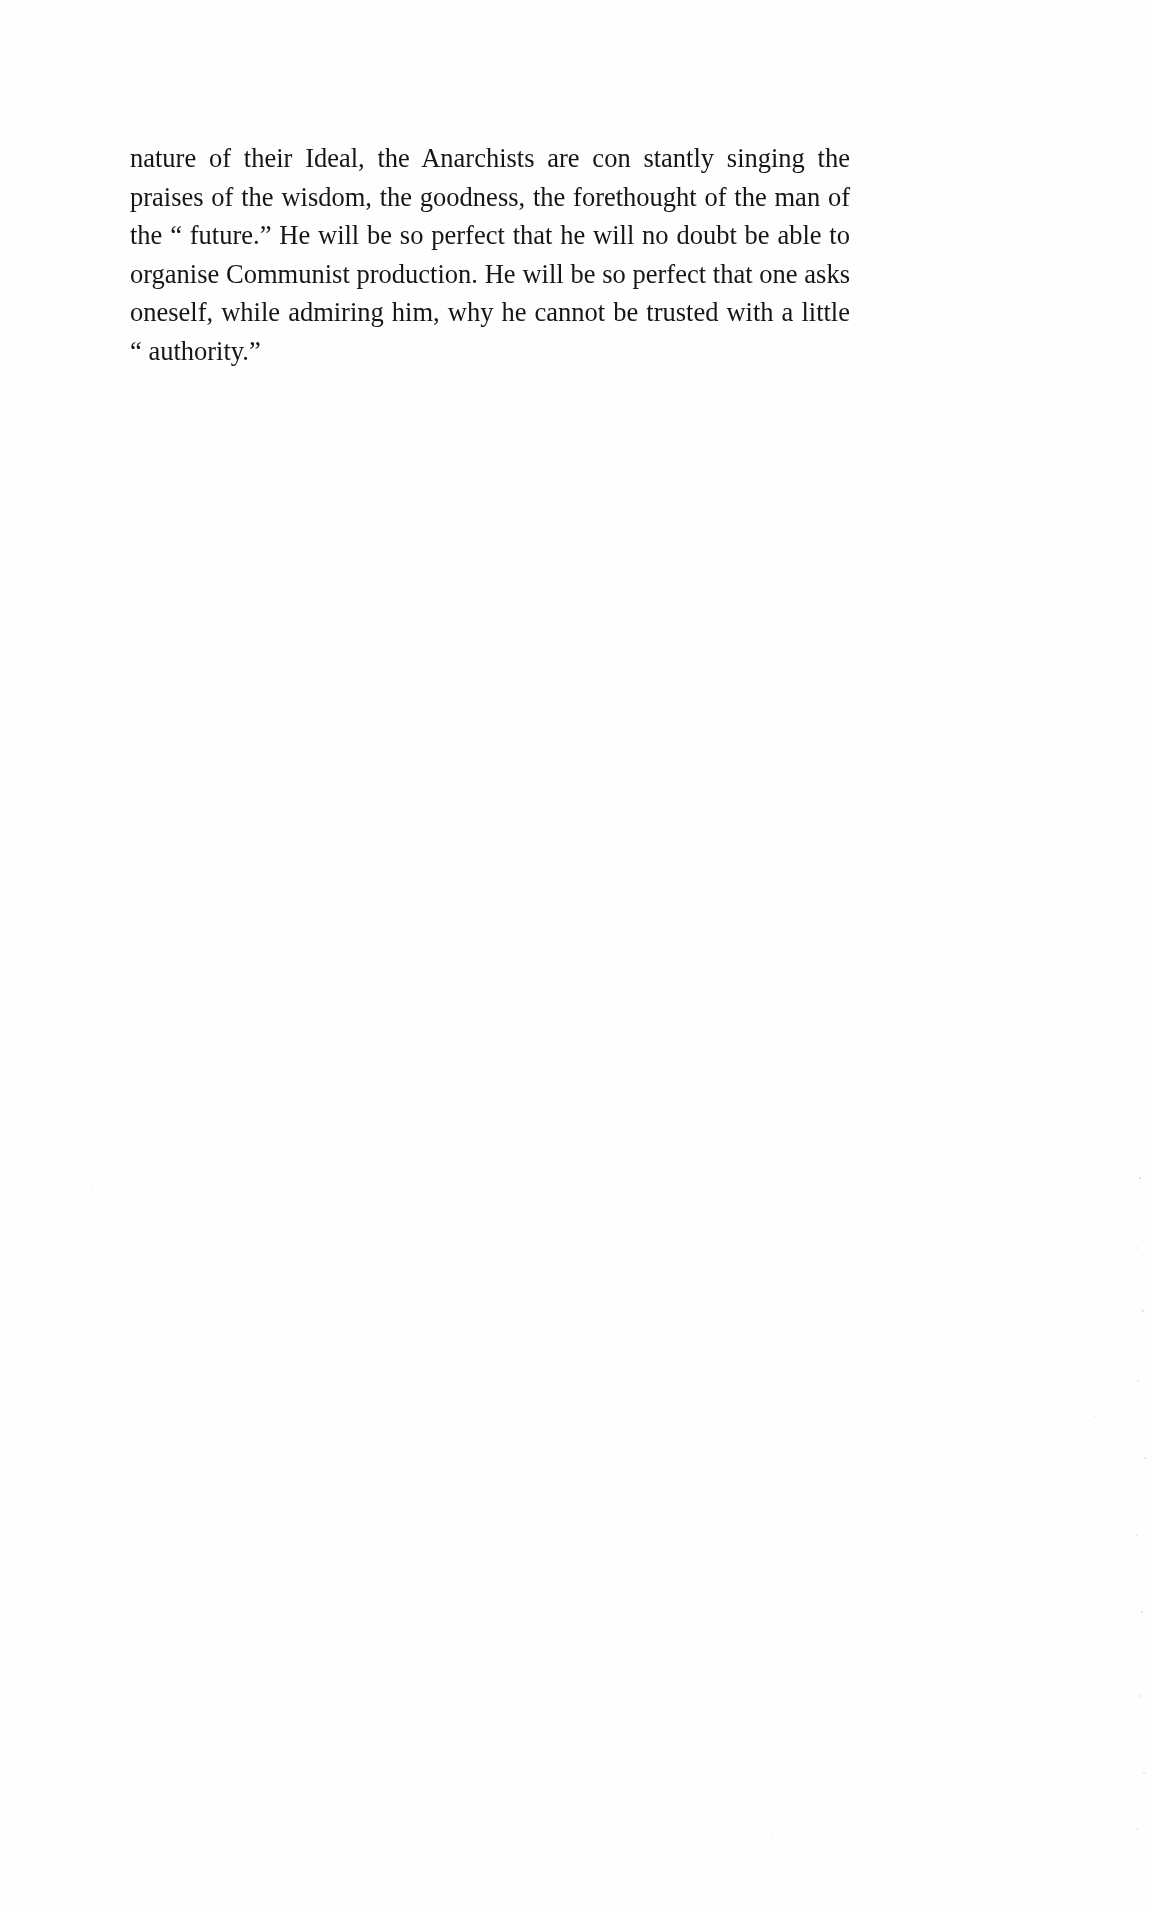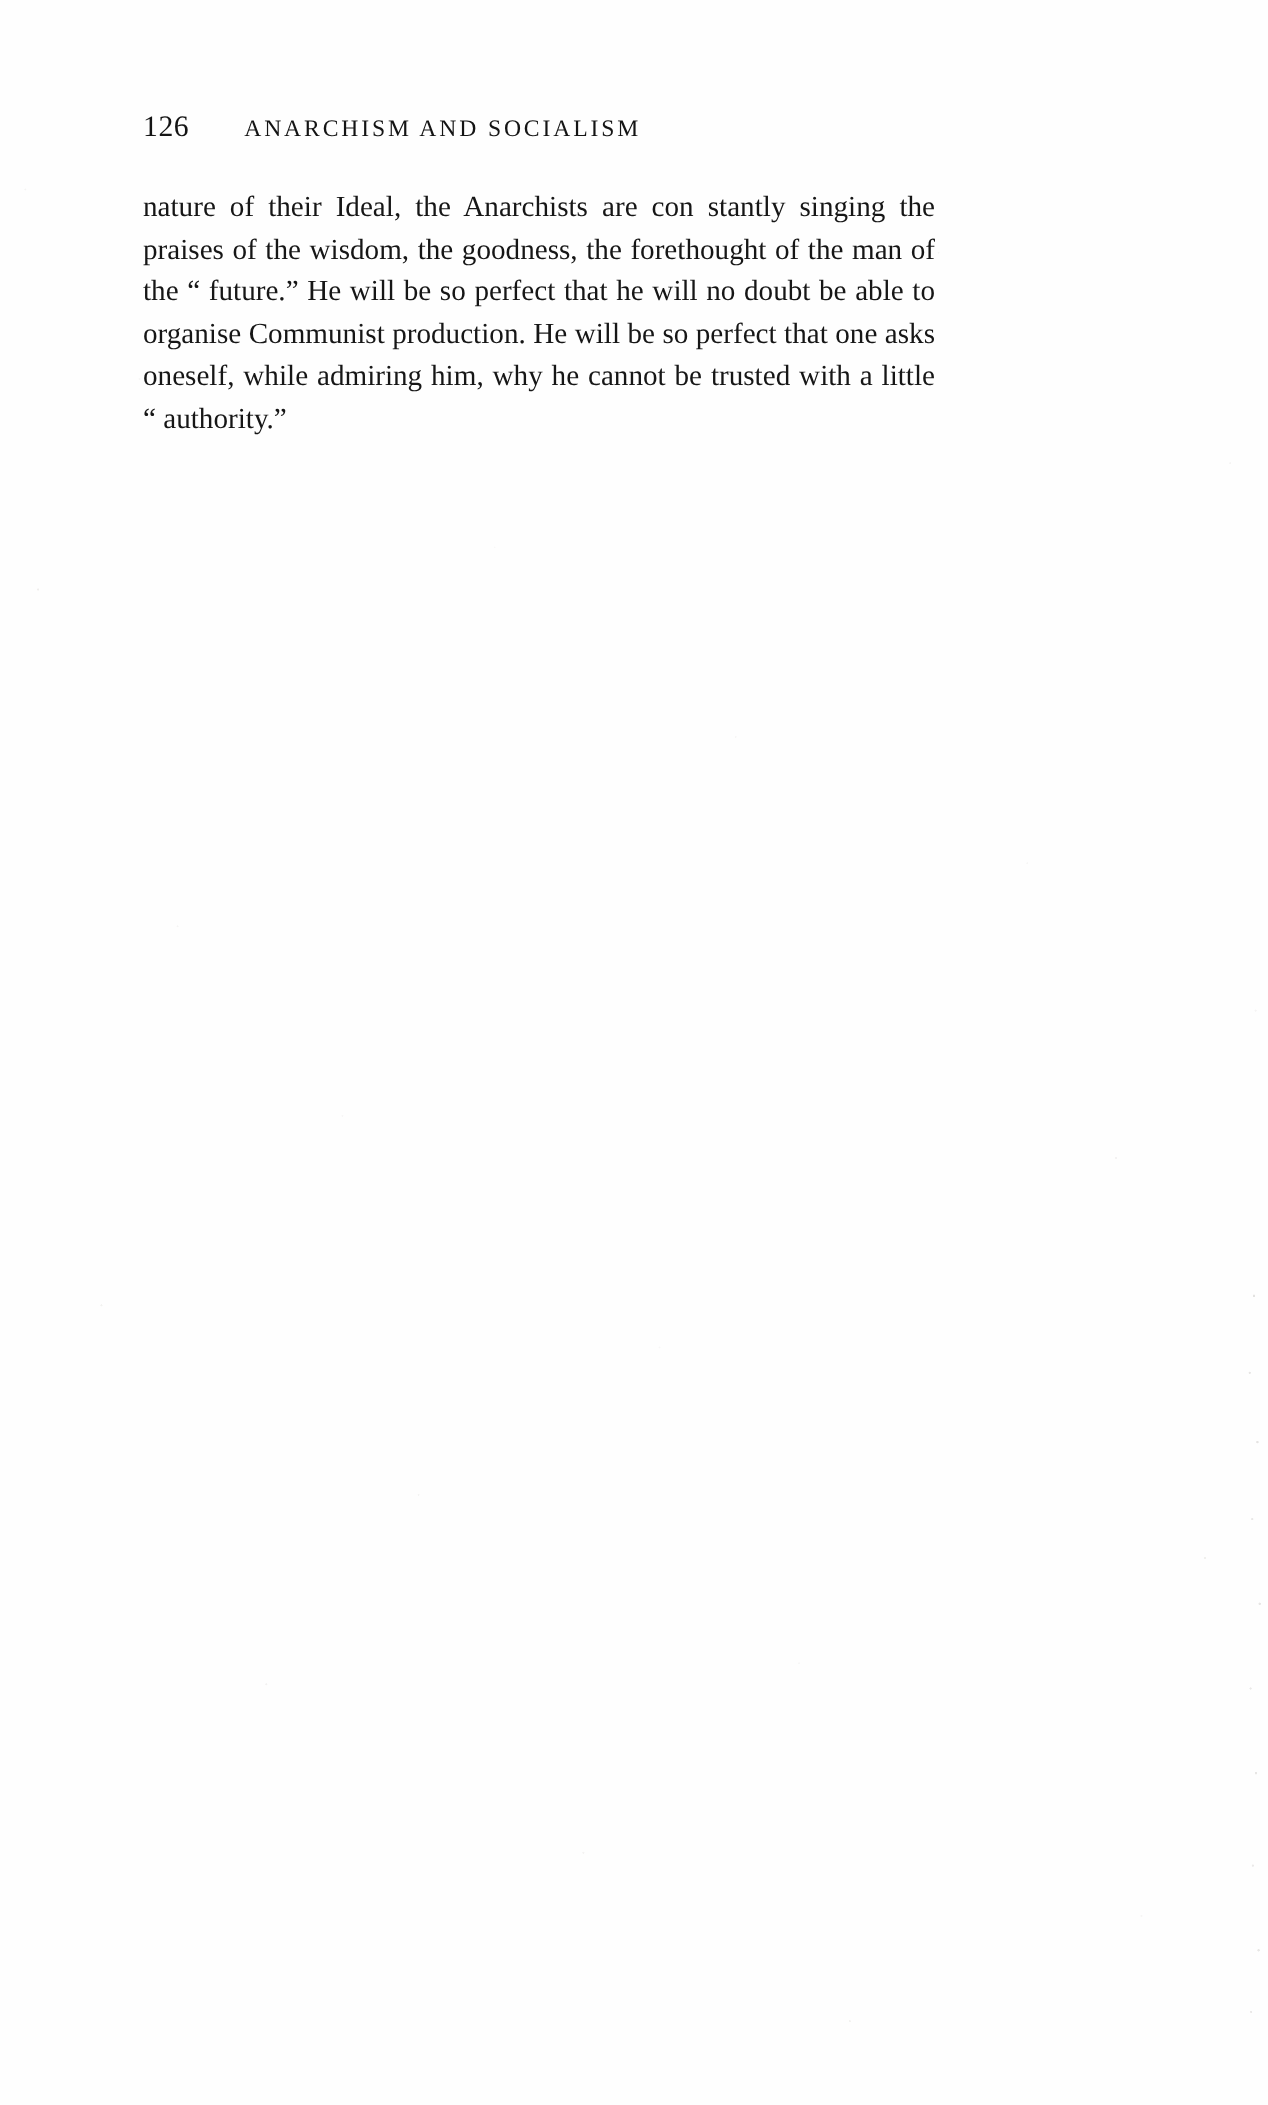--- a/index.html
+++ b/index.html
@@ -100,21 +100,21 @@
   .head-title {
     font-size: 21.5px;
     letter-spacing: 2.6px;
     color: #141414;
     font-variant: small-caps;
     text-transform: uppercase;
     white-space: nowrap;
   }
 
   .body-text {
-    margin-top: 22px;
+    margin-top: 39px;
     font-size: 26.5px;
     line-height: 38.5px;
     text-align: justify;
     text-justify: inter-word;
     color: #161616;
     hyphens: manual;
   }
   .body-text p {
     margin: 0;
   }
@@ -123,22 +123,18 @@
 </style>
 </head>
 <body>
 
 <div class="page">
   <div class="speckle"></div>
   <div class="speckle s2"></div>
   <div class="edge-flecks"></div>
 
   <div class="content">
-    <div class="running-head">
-      <div class="folio">126</div>
-      <div class="head-title">ANARCHISM AND SOCIALISM</div>
-    </div>
 
     <div class="body-text">
       <p>nature of their Ideal, the Anarchists are con­ stantly singing the praises of the wisdom, the goodness, the forethought of the man of the “ future.”   He will be so perfect that he will no doubt be able to organise Communist production. He will be so perfect that one asks oneself, while admiring him, why he cannot be trusted with a little “ authority.”</p>
     </div>
   </div>
 </div>
 
 </body></html>

